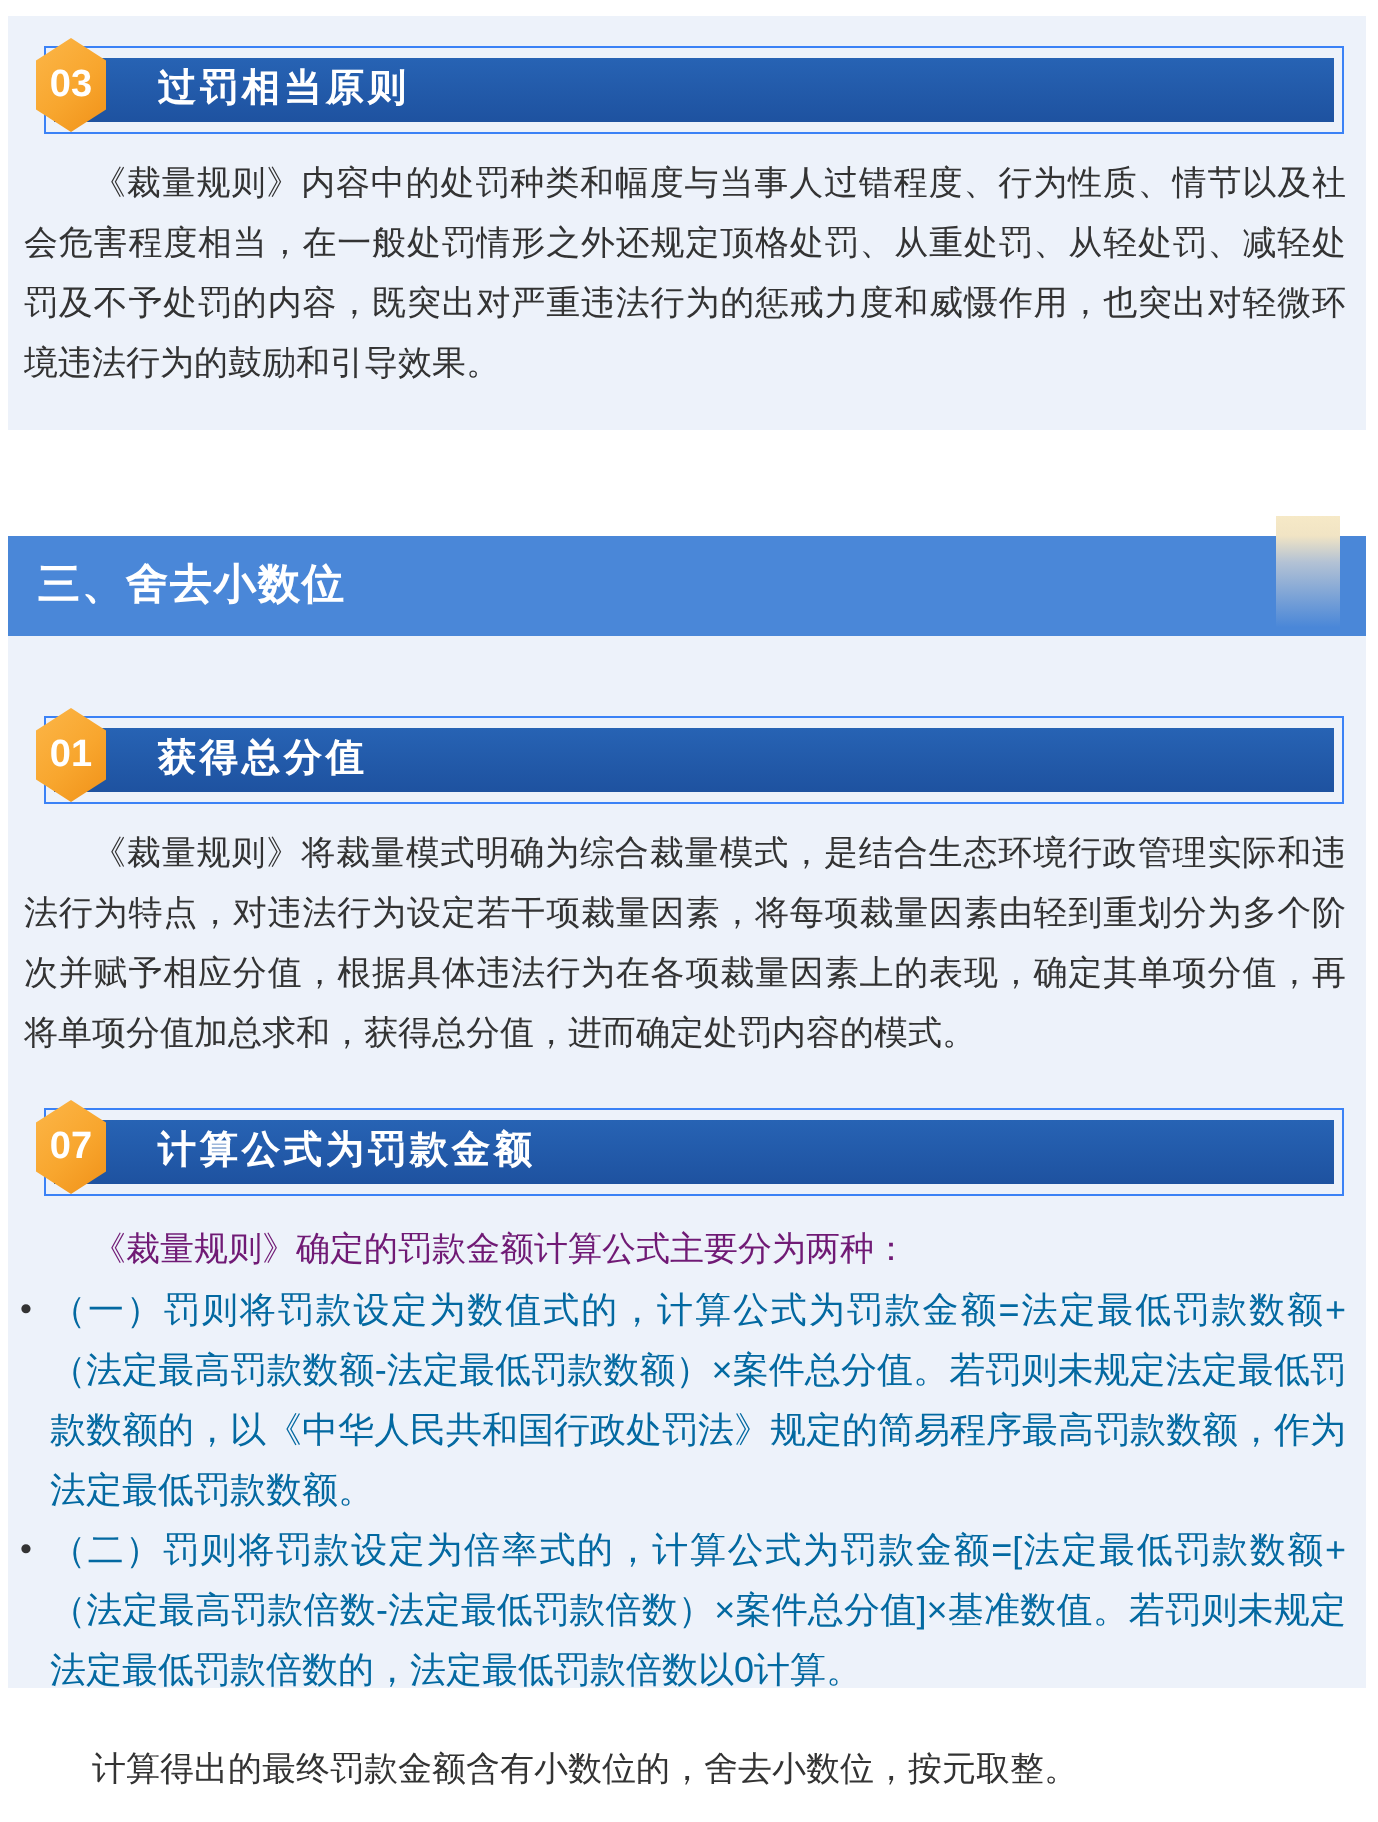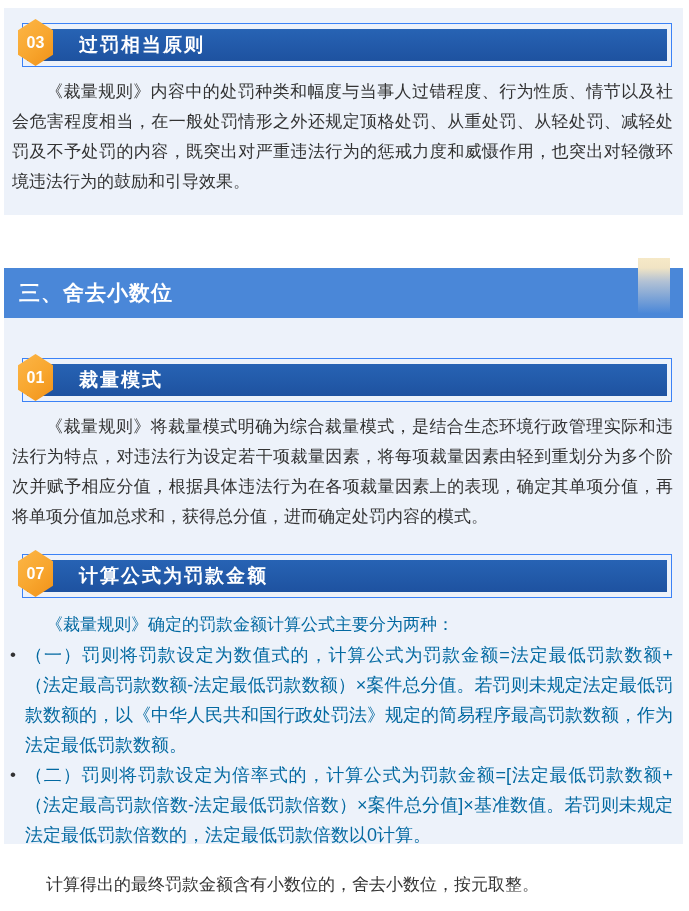--- a/index.html
+++ b/index.html
@@ -44,33 +44,33 @@
     color: #ffffff; font-weight: bold; font-size: 19px;
     letter-spacing: 2px; padding-left: 52px;
     white-space: nowrap; overflow: hidden;
   }
   .hex {
     position: absolute; left: -4px; top: -4px;
     width: 35px; height: 47px; z-index: 2;
     background: linear-gradient(135deg, #FCB648 0%, #F8A62E 55%, #F09118 100%);
     clip-path: polygon(50% 0%, 100% 24%, 100% 76%, 50% 100%, 0% 76%, 0% 24%);
     display: flex; align-items: center; justify-content: center;
-    color: #ffffff; font-weight: bold; font-size: 16px;
+    color: #ffffff; font-weight: bold; font-size: 19px;
   }
 
   
   .body-text {
     margin: 10px 10px 0 8px;
     font-size: 17px; line-height: 30px; color: #333333;
     text-align: justify;
   }
   .indent { text-indent: 2em; }
 
   .hdr-gap { margin-top: 22px; }
-  .intro-line { margin: 12px 10px 0 8px; font-size: 17px; line-height: 30px; color: #0369a1; text-indent: 2em; }
+  .intro-line { margin: 12px 10px 0 8px; font-size: 17px; line-height: 30px; color: #701a75; text-indent: 2em; }
 
   ul.formula-list { list-style: none; margin: 0 10px 0 6px; }
   ul.formula-list li {
     position: relative; padding-left: 15px;
     font-size: 18px; line-height: 30px; color: #0369a1;
     text-align: justify;
   }
   ul.formula-list li::before {
     content: "\2022";
     position: absolute; left: 0; top: 0;
@@ -105,21 +105,21 @@
   </div>
 
   <section class="panel panel-second">
 
     <div class="fancy-header">
       <div class="hex">
         <span>01</span>
       </div>
       <div class="gold-frame">
         <div class="blue-bar">
-          <span>裁量模式</span>
+          <span>获得总分值</span>
         </div>
       </div>
     </div>
     <p class="body-text indent">《裁量规则》将裁量模式明确为综合裁量模式，是结合生态环境行政管理实际和违法行为特点，对违法行为设定若干项裁量因素，将每项裁量因素由轻到重划分为多个阶次并赋予相应分值，根据具体违法行为在各项裁量因素上的表现，确定其单项分值，再将单项分值加总求和，获得总分值，进而确定处罚内容的模式。</p>
 
     <div class="fancy-header hdr-gap">
       <div class="hex">
         <span>07</span>
       </div>
       <div class="gold-frame">

